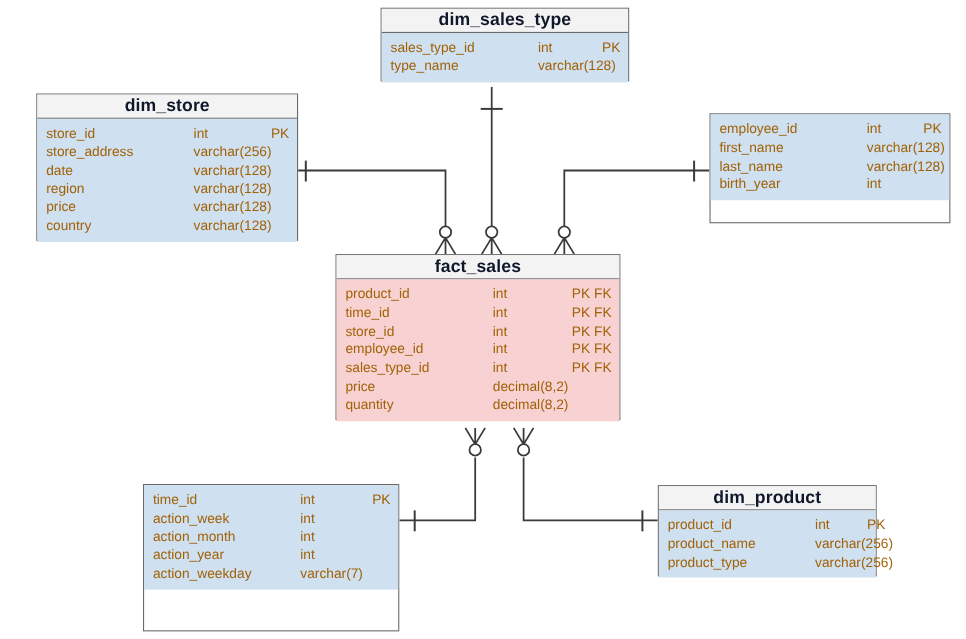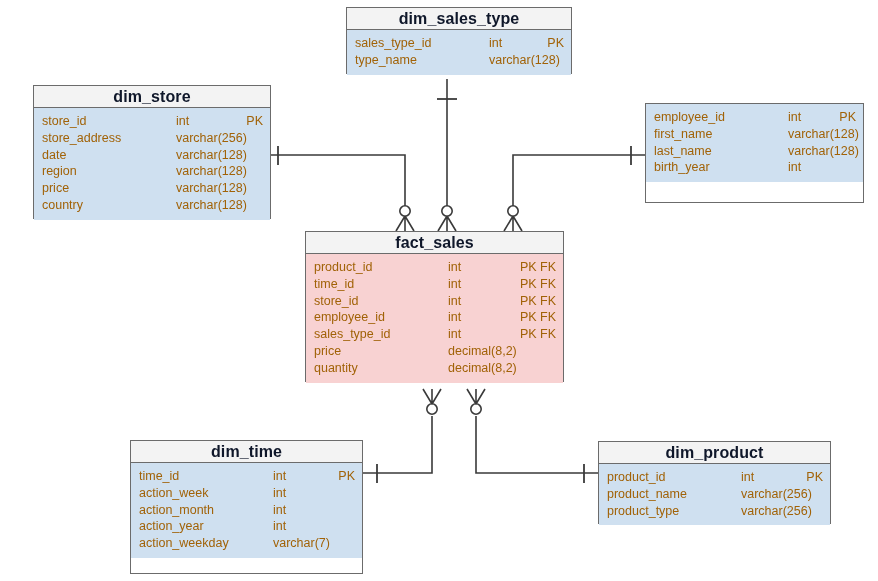--- a/index.html
+++ b/index.html
@@ -230,21 +230,20 @@
           <span class="attr-key"></span>
         </div>
         <div class="attr-row">
           <span class="attr-name">quantity</span>
           <span class="attr-type">decimal(8,2)</span>
           <span class="attr-key"></span>
         </div>
       </div>
     </div>
     <div class="entity dim" style="left: 130px; top: 440px; width: 233px; height: 133.8px;">
-      <div class="entity-header">dim_time</div>
       <div class="entity-body">
         <div class="attr-row">
           <span class="attr-name">time_id</span>
           <span class="attr-type">int</span>
           <span class="attr-key">PK</span>
         </div>
         <div class="attr-row">
           <span class="attr-name">action_week</span>
           <span class="attr-type">int</span>
           <span class="attr-key"></span>
@@ -259,21 +258,21 @@
           <span class="attr-type">int</span>
           <span class="attr-key"></span>
         </div>
         <div class="attr-row">
           <span class="attr-name">action_weekday</span>
           <span class="attr-type">varchar(7)</span>
           <span class="attr-key"></span>
         </div>
       </div>
     </div>
-    <div class="entity dim" style="left: 598px; top: 441px; width: 233px; height: 83.4px;">
+    <div class="entity dim" style="left: 598px; top: 441px; width: 199px; height: 83.4px;">
       <div class="entity-header">dim_product</div>
       <div class="entity-body">
         <div class="attr-row">
           <span class="attr-name">product_id</span>
           <span class="attr-type">int</span>
           <span class="attr-key">PK</span>
         </div>
         <div class="attr-row">
           <span class="attr-name">product_name</span>
           <span class="attr-type">varchar(256)</span>

